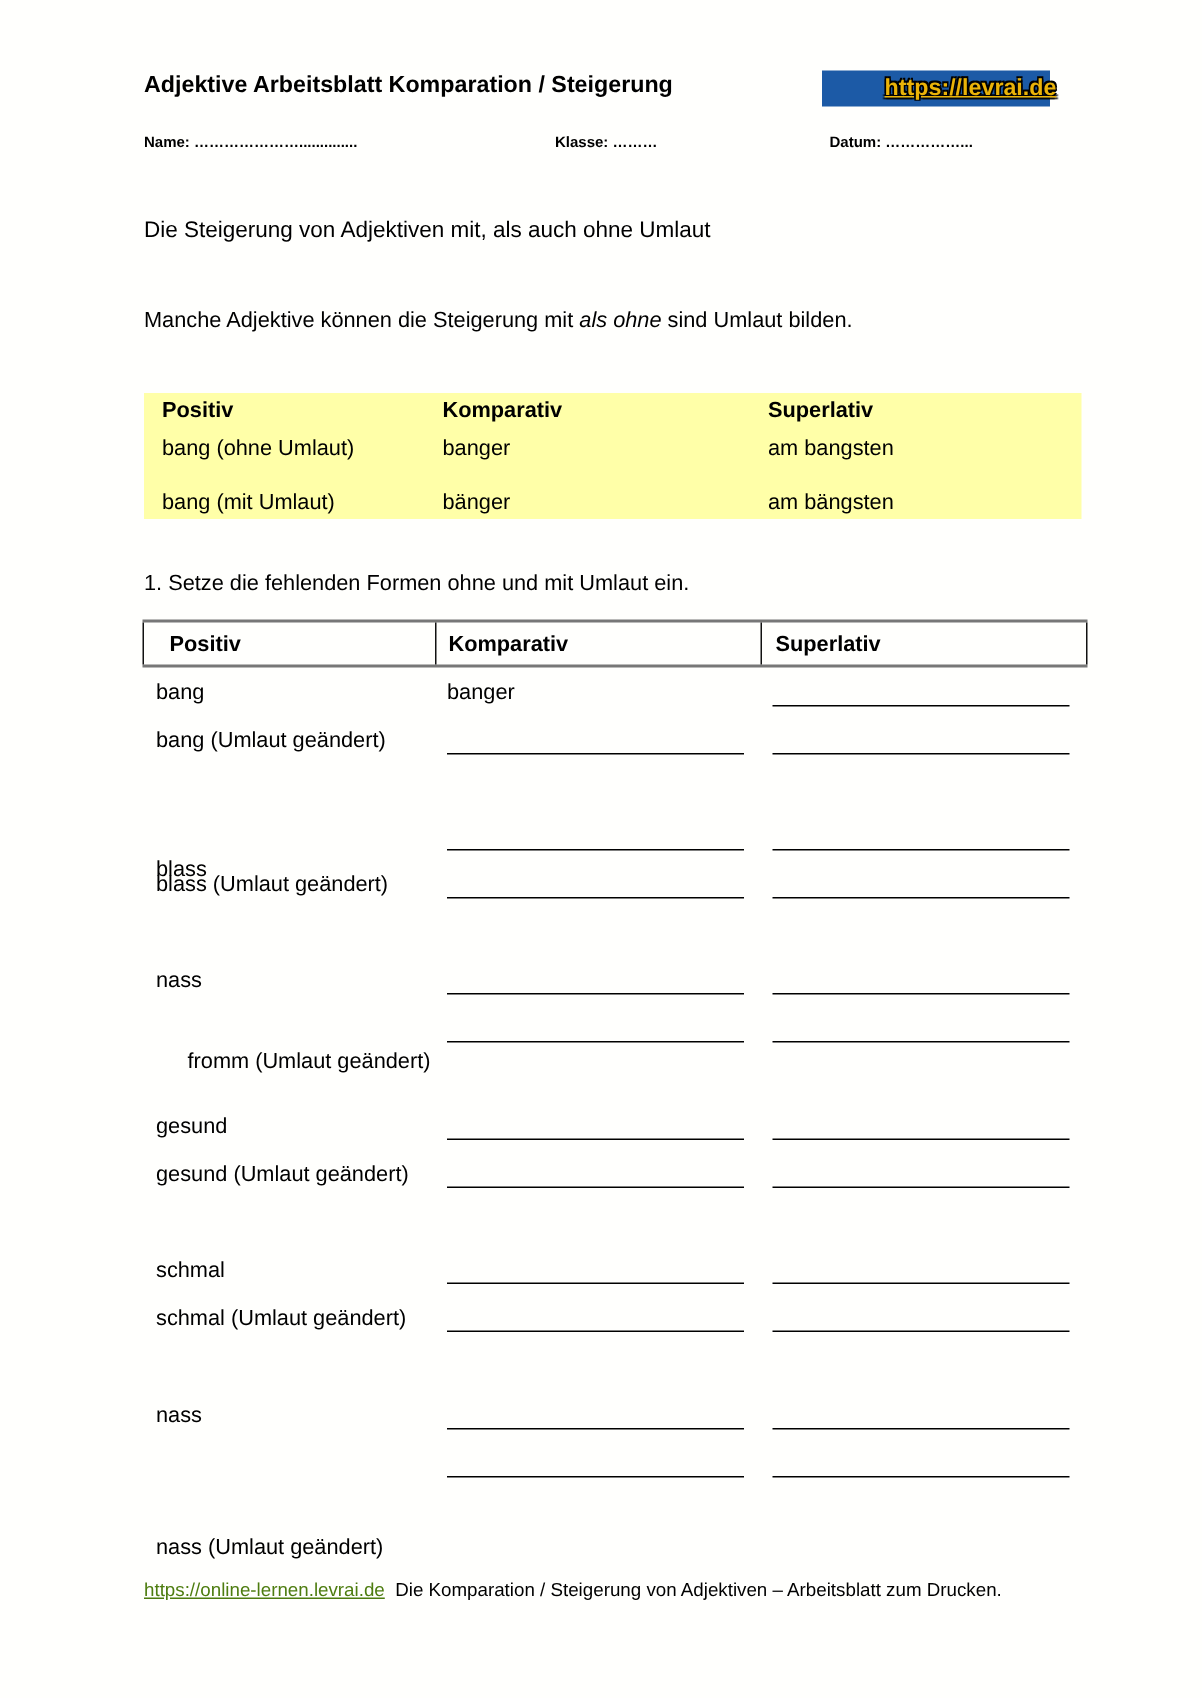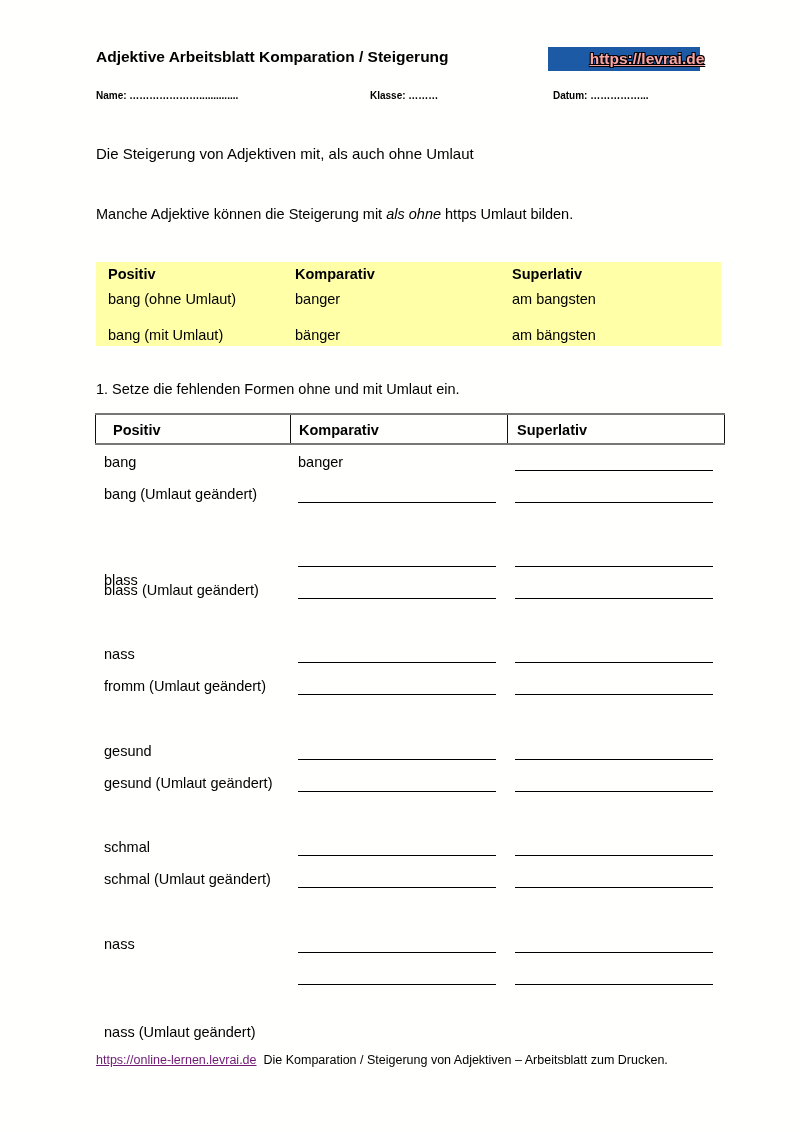--- a/index.html
+++ b/index.html
@@ -13,21 +13,21 @@
     }
     .abs { position: absolute; }
 
     #doc-title { left: 96px; top: 48px; font-size: 15.5px; font-weight: bold; }
     #site-badge {
       left: 548px; top: 47px; width: 152px; height: 24px;
       background: #1c5aa6;
       display: flex; align-items: center; justify-content: center;
     }
     #site-badge a {
-      color: #fca5a5; font-weight: bold; font-size: 15.5px; text-decoration: underline;
+      color: #eab308; font-weight: bold; font-size: 15.5px; text-decoration: underline;
       text-shadow: -1px -1px 0 #000, 1px -1px 0 #000, -1px 1px 0 #000, 1px 1px 0 #000;
       margin-left: 46px;
     }
 
     .field { top: 90px; font-size: 10px; font-weight: bold; white-space: nowrap; }
     #name-field { left: 96px; }
     #class-field { left: 370px; }
     #date-field { left: 553px; }
 
     #section-title { left: 96px; top: 145px; font-size: 15px; font-weight: normal; }
@@ -64,36 +64,36 @@
     #h2 { left: 195px; width: 217px; padding-left: 8px; }
     #h3 { left: 412px; width: 218px; padding-left: 9px; border-right: 1px solid #111; }
 
     .pos { position: absolute; left: 104px; font-size: 14.5px; white-space: nowrap; }
     .given { position: absolute; left: 298px; font-size: 14.5px; }
     .line { position: absolute; height: 0; border-top: 1.5px solid #000; }
     .line.l1 { left: 298px; width: 198px; }
     .line.l2 { left: 515px; width: 198px; }
 
     #footer { left: 96px; top: 1052px; font-size: 12.5px; line-height: 16px; }
-    #footer a { color: #701a75; text-decoration: underline; }
+    #footer a { color: #4d7c0f; text-decoration: underline; }
   </style>
 </head>
 <body>
 
 <div id="doc-title" class="abs">Adjektive Arbeitsblatt Komparation / Steigerung</div>
 <div id="site-badge" class="abs">
   <a>https://levrai.de</a>
 </div>
 
 <div id="name-field" class="abs field">Name: …………………..............</div>
 <div id="class-field" class="abs field">Klasse: ………</div>
 <div id="date-field" class="abs field">Datum: ……………...</div>
 
 <div id="section-title" class="abs">Die Steigerung von Adjektiven mit, als auch ohne Umlaut</div>
-<div id="intro" class="abs"><span>Manche Adjektive können die Steigerung mit </span><i>als ohne</i><span> https Umlaut bilden.</span></div>
+<div id="intro" class="abs"><span>Manche Adjektive können die Steigerung mit </span><i>als ohne</i><span> sind Umlaut bilden.</span></div>
 
 <div id="example-box" class="abs">
   <span class="ex c1 r0">Positiv</span>
   <span class="ex c2 r0">Komparativ</span>
   <span class="ex c3 r0">Superlativ</span>
   <span class="ex c1 r1">bang (ohne Umlaut)</span>
   <span class="ex c2 r1">banger</span>
   <span class="ex c3 r1">am bangsten</span>
   <span class="ex c1 r2">bang (mit Umlaut)</span>
   <span class="ex c2 r2">bänger</span>
@@ -117,21 +117,21 @@
     <div class="line l2" style="top: 502px;"></div>
     <span class="pos" style="top: 572px;">blass</span>
     <div class="line l1" style="top: 566px;"></div>
     <div class="line l2" style="top: 566px;"></div>
     <span class="pos" style="top: 582px;">blass (Umlaut geändert)</span>
     <div class="line l1" style="top: 598px;"></div>
     <div class="line l2" style="top: 598px;"></div>
     <span class="pos" style="top: 646px;">nass</span>
     <div class="line l1" style="top: 662px;"></div>
     <div class="line l2" style="top: 662px;"></div>
-    <span class="pos" style="top: 678px;">fromm (Umlaut geändert)</span>
+    <span class="pos" style="top: 700px; margin-left: 21px;">fromm (Umlaut geändert)</span>
     <div class="line l1" style="top: 694px;"></div>
     <div class="line l2" style="top: 694px;"></div>
     <span class="pos" style="top: 743px;">gesund</span>
     <div class="line l1" style="top: 759px;"></div>
     <div class="line l2" style="top: 759px;"></div>
     <span class="pos" style="top: 775px;">gesund (Umlaut geändert)</span>
     <div class="line l1" style="top: 791px;"></div>
     <div class="line l2" style="top: 791px;"></div>
     <span class="pos" style="top: 839px;">schmal</span>
     <div class="line l1" style="top: 855px;"></div>

